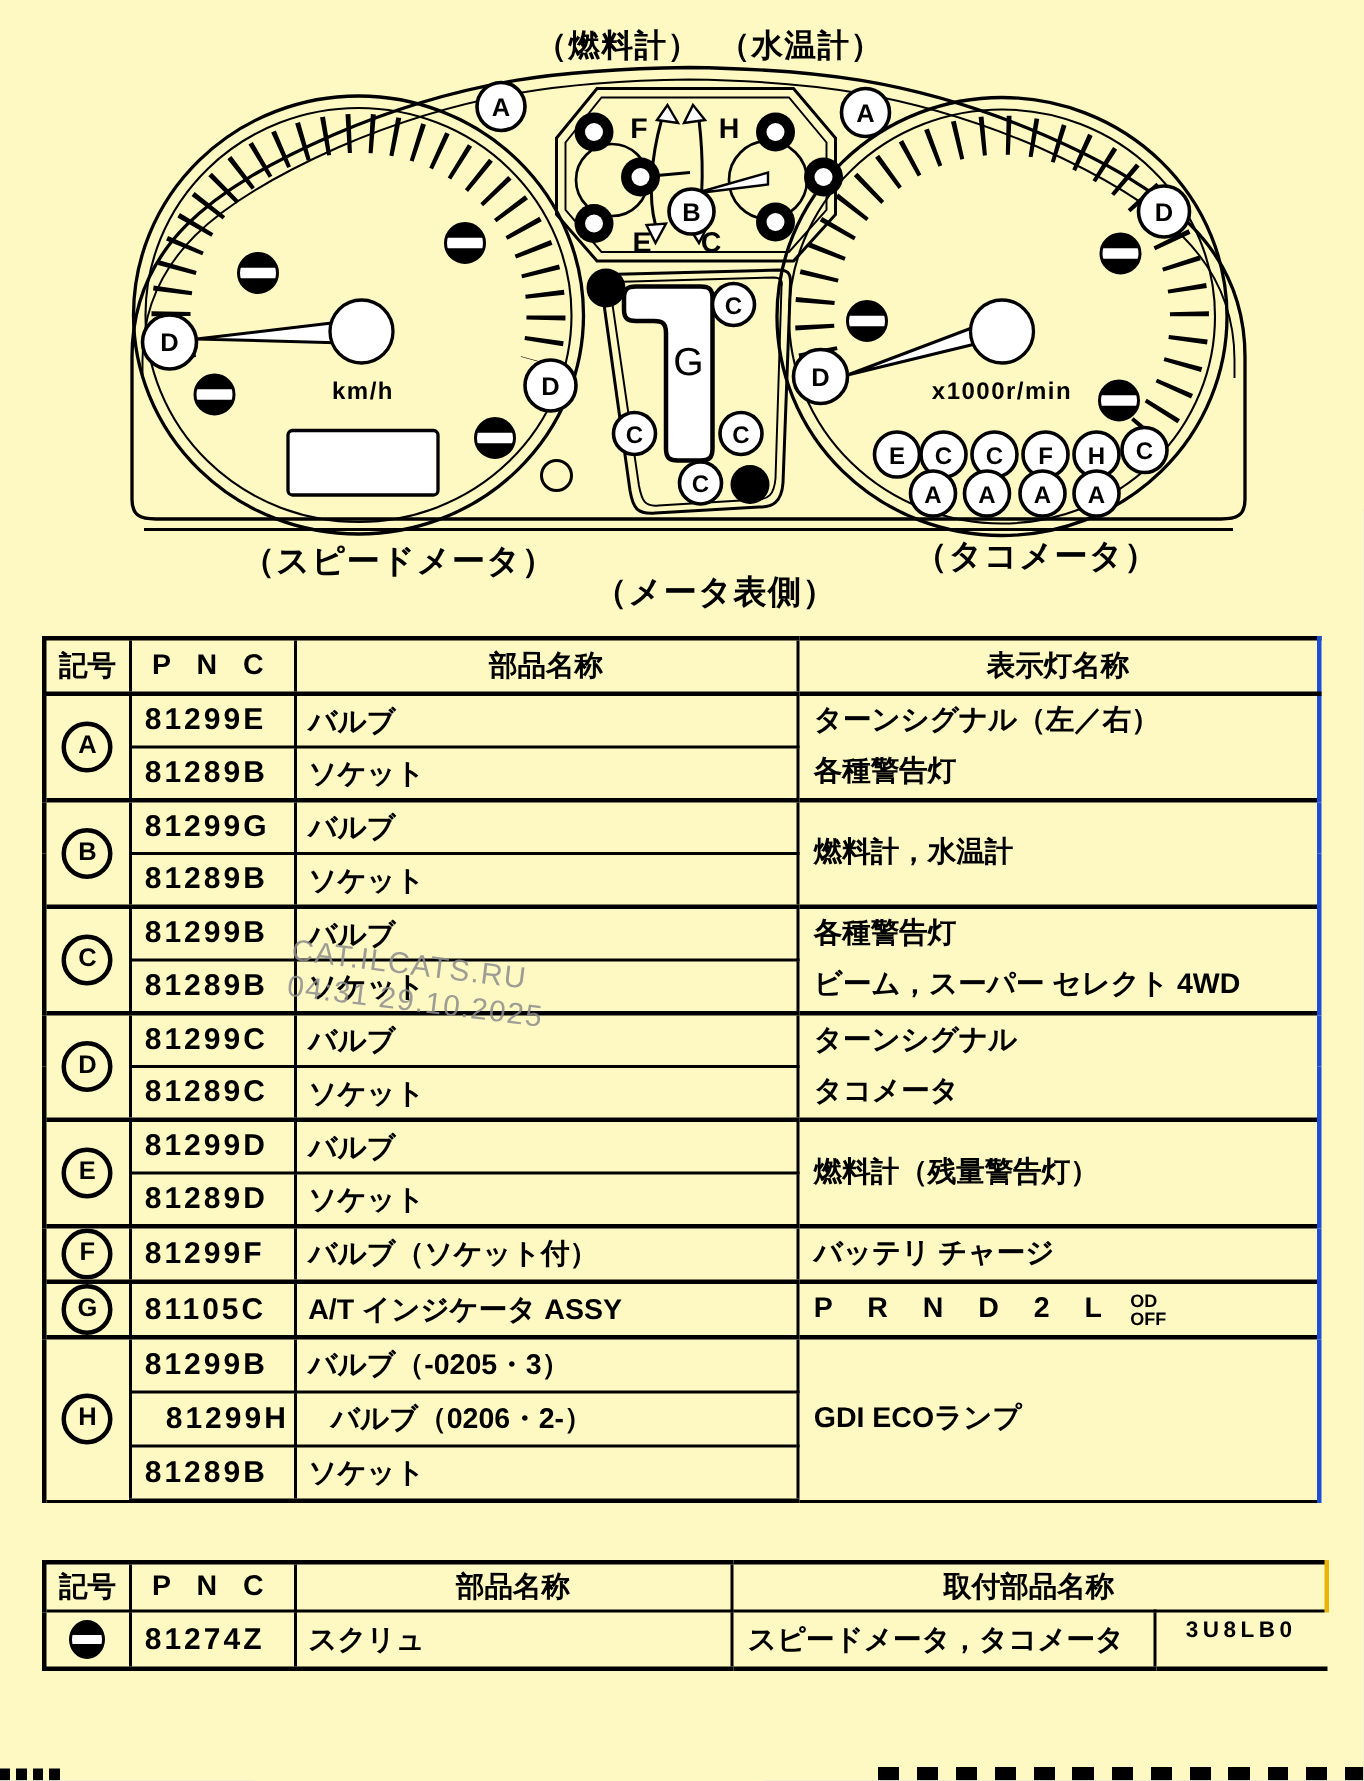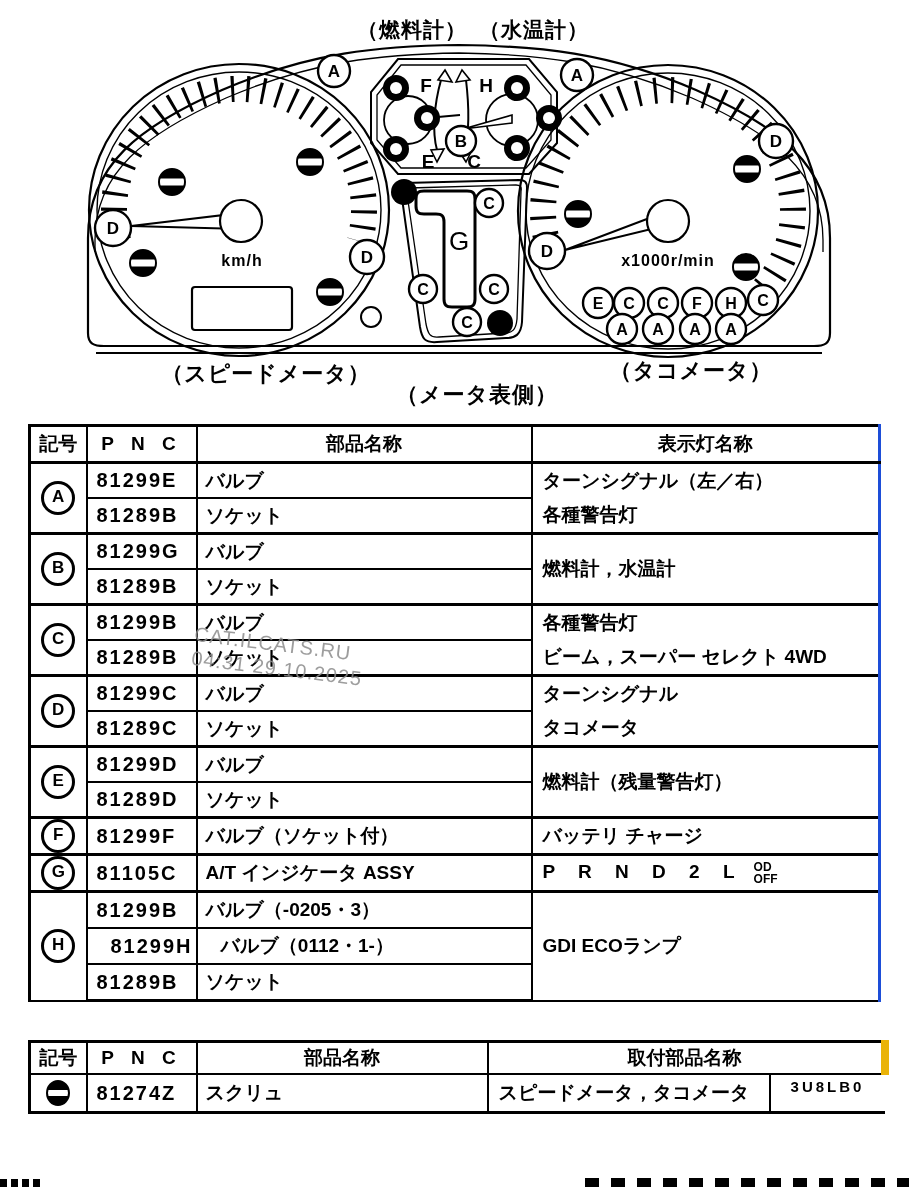--- a/index.html
+++ b/index.html
@@ -1,16 +1,16 @@
 <!DOCTYPE html>
 <html><head>
 <meta charset="utf-8">
 <style>
   html,body{margin:0;padding:0;background:#e8e8e8;}
-  #page{position:relative;width:909px;height:1187px;background:#ffffff;overflow:hidden;
+  #page{position:relative;width:909px;height:1187px;background:#fef9c3;overflow:hidden;
         font-family:"Liberation Sans",sans-serif;color:#000;}
   svg text{font-family:"Liberation Sans",sans-serif;font-weight:bold;fill:#000;}
   .lbl-top{font-size:21px;letter-spacing:1px;}
   .lbl-bot{font-size:22px;letter-spacing:1px;}
   .unit{font-size:16px;letter-spacing:1px;}
   .ltr{font-size:17px;}
   .ltr-sm{font-size:16px;}
   .gltr{font-size:19px;}
   .gbig{font-size:26px;font-weight:normal;}
 
@@ -36,21 +36,21 @@
   .lampline{line-height:34px;white-space:nowrap;}
   .hsp{letter-spacing:6px;}
   .prnd{letter-spacing:9px;}
   .odstack{display:inline-block;vertical-align:middle;margin-left:10px;font-size:12px;line-height:12px;font-style:normal;}
   .odstack i{display:block;font-style:normal;font-weight:bold;}
 
   .t2{left:28px;top:1040px;width:855px;}
   .t2 td{border:2px solid #000;}
   .t2 tr.hdr td{border-top:3px solid #000;height:30px;text-align:center;}
   .t2 td.c1{border-left:3px solid #000;}
-  .t2 td.rt{border-right:8px solid #eab308;}
+  .t2 td.rt{border-right:3px solid #eab308;}
   .t2 tr.last td{border-bottom:3px solid #000;}
   .t2 td.ghost{border-top:none;border-right:none;border-bottom:none;background:transparent;
                vertical-align:top;text-align:center;}
   .t2 tr td.r2{height:31px;}
   .t2 tr td.r3{height:32px;}
   .t2 tr td.r4{height:33px;}
   .scr-black{display:inline-block;width:22px;height:24px;background:#000;border-radius:50%;vertical-align:middle;}
   .scr-open{display:inline-block;width:15px;height:17px;border:4px solid #000;border-radius:50%;vertical-align:middle;}
   .scr-slot{display:inline-block;width:20px;height:22px;border:2px solid #000;border-radius:50%;vertical-align:middle;
             background:linear-gradient(180deg,#000 0 36%,#fff 36% 64%,#000 64% 100%);}
@@ -396,21 +396,21 @@
     <tr class="gtop rowh">
       <td class="sym c1" rowspan="3"><span class="circ">H</span></td>
       <td class="pnc">81299B</td>
       <td class="nm">バルブ（-0205・3）</td>
       <td class="lamp rt" rowspan="3">
         <div class="lampline">GDI ECOランプ</div>
       </td>
     </tr>
     <tr class="dashrow rowh">
       <td class="pnc">81299H</td>
-      <td class="nm">バルブ（0112・1-）</td>
+      <td class="nm">バルブ（0206・2-）</td>
     </tr>
     <tr class="gbot rowh">
       <td class="pnc">81289B</td>
       <td class="nm">ソケット</td>
     </tr>
   </tbody>
     </table>
 
   
   <table class="t2">

